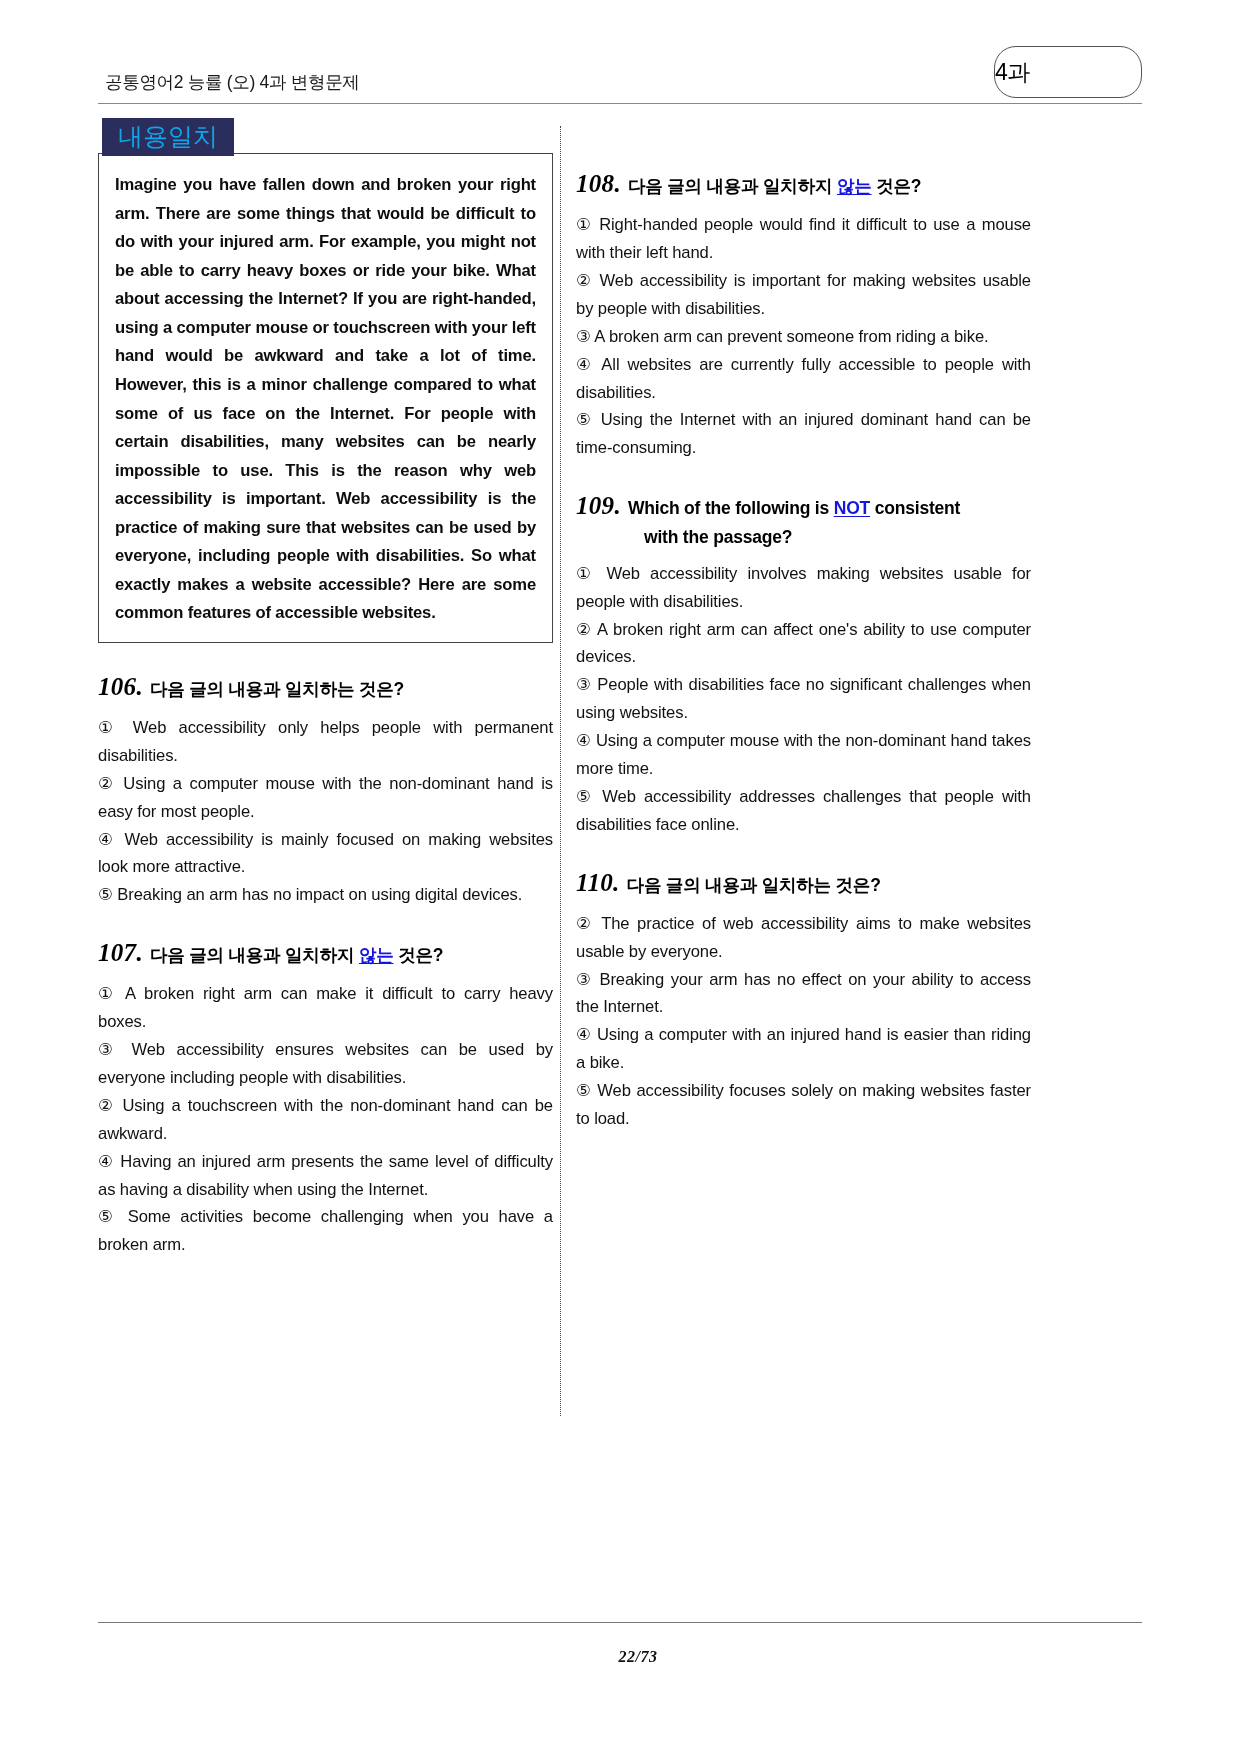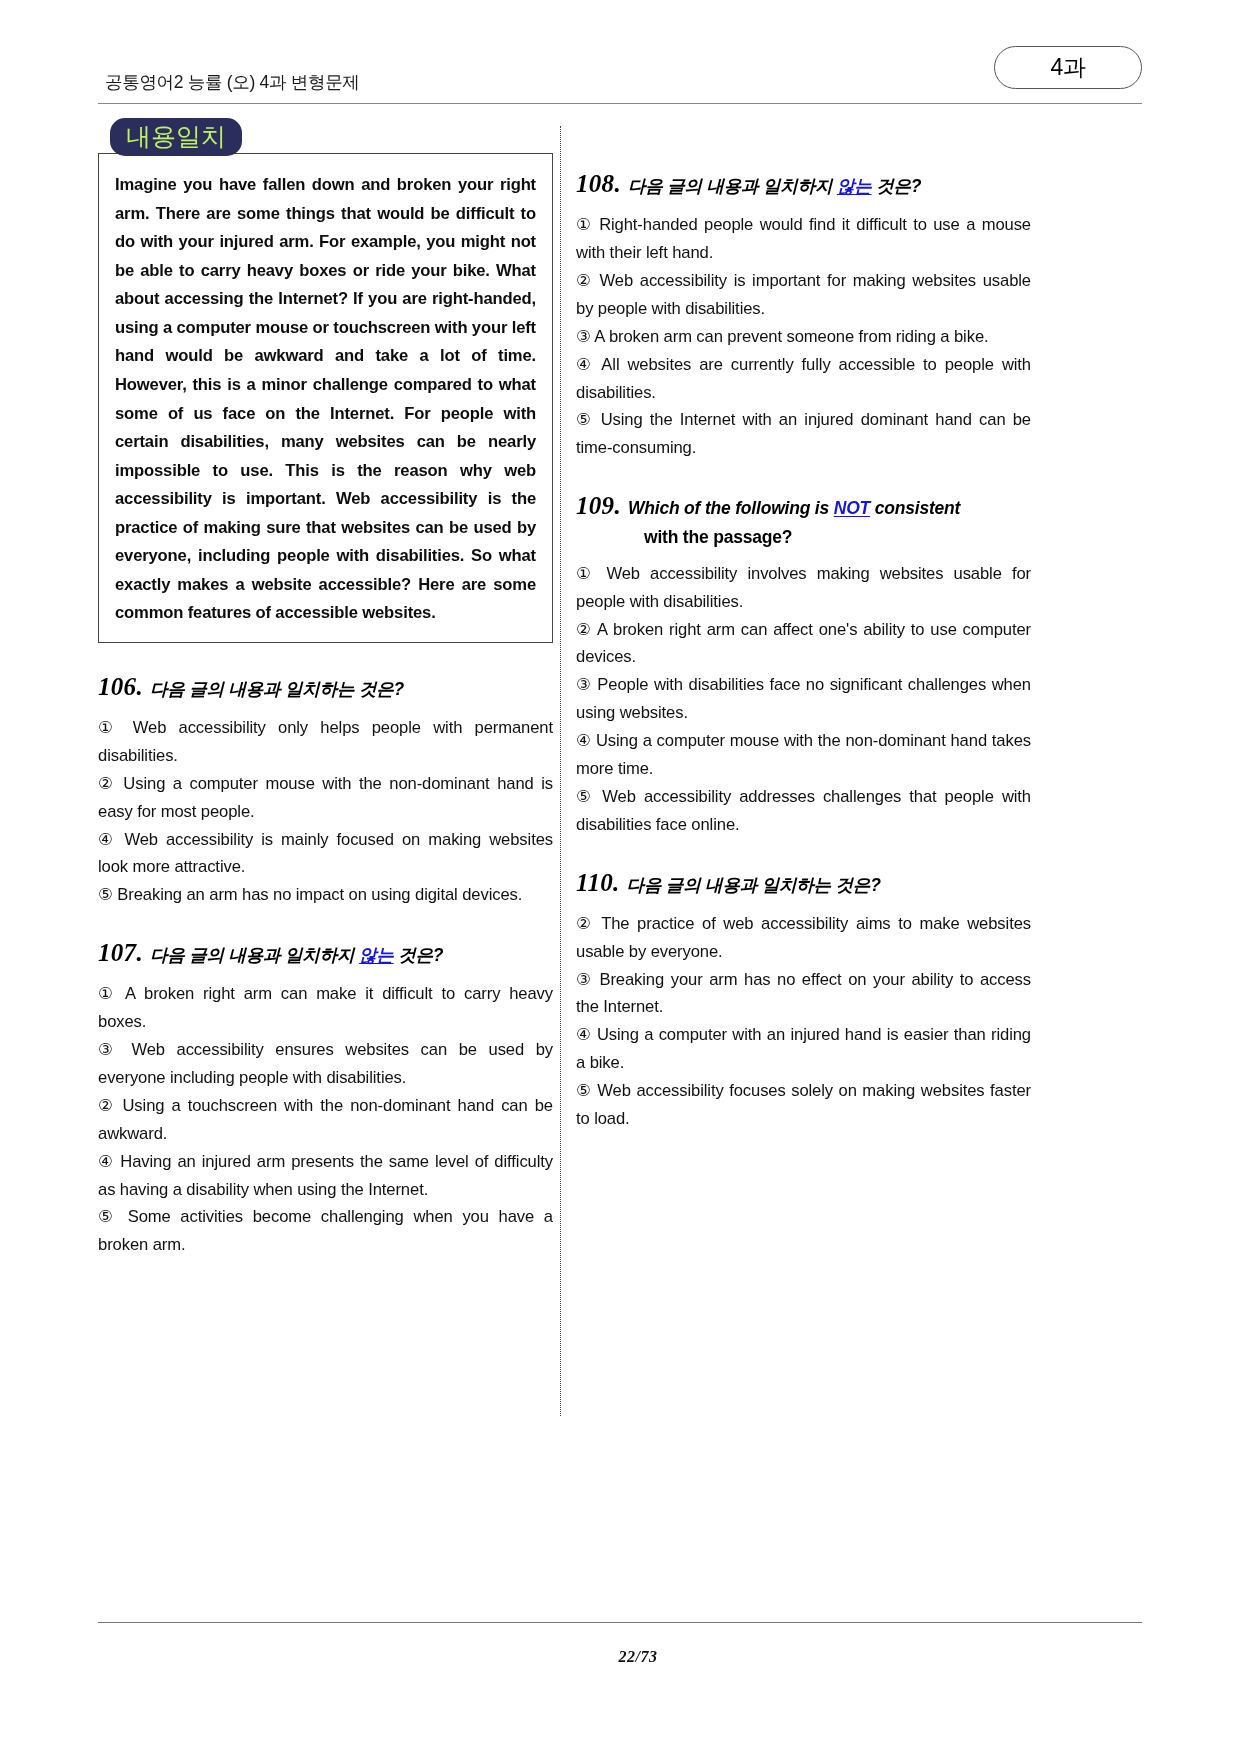--- a/index.html
+++ b/index.html
@@ -40,27 +40,27 @@
     font-weight: 400;
     letter-spacing: -0.3px;
     color: #1a1a1a;
     white-space: nowrap;
   }
   .lesson-badge {
     position: absolute;
     right: 98px;
     top: 46px;
     width: 148px;
-    height: 43px;
+    height: 52px;
     border: 1.2px solid #555;
     border-radius: 22px;
     background: #fff;
     display: flex;
     align-items: center;
-    justify-content: center;
+    justify-content: flex-start;
   }
   .lesson-badge-label {
     font-size: 23px;
     font-weight: 400;
     letter-spacing: -0.5px;
     color: #000;
   }
   .header-rule {
     position: absolute;
     left: 98px;
@@ -92,30 +92,29 @@
     top: 8px;
     width: 0;
     height: 1290px;
     border-left: 1.4px dotted #444;
   }
 
   
   .section-badge {
     display: inline-block;
     background: #2b2d5c;
-    color: #bef264;
+    color: #0ea5e9;
     font-size: 25px;
     font-weight: 500;
     letter-spacing: 0px;
     padding: 5px 16px 7px 16px;
     line-height: 1.05;
     position: relative;
     z-index: 2;
-    margin-left: 12px;
-    border-radius: 15px;
+    margin-left: 4px;
   }
 
   
   .passage-box {
     border: 1.1px solid #444;
     padding: 17px 16px 14px 16px;
     margin-top: -3px;
     background: #fff;
   }
   .passage-text {
@@ -145,21 +144,20 @@
     font-style: italic;
     font-weight: 700;
     font-size: 25px;
     letter-spacing: 0.3px;
     margin-right: 7px;
   }
   .q-prompt {
     font-size: 17.5px;
     font-weight: 700;
     letter-spacing: -0.2px;
-    font-style: italic;
   }
   .q-prompt-line2 {
     display: block;
     font-size: 17.5px;
     font-weight: 700;
     letter-spacing: -0.2px;
     padding-left: 68px;
     margin-top: 1px;
   }
   .neg {

